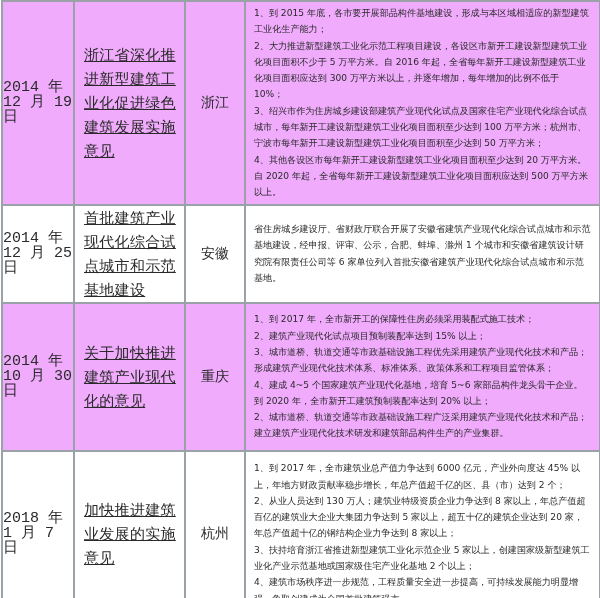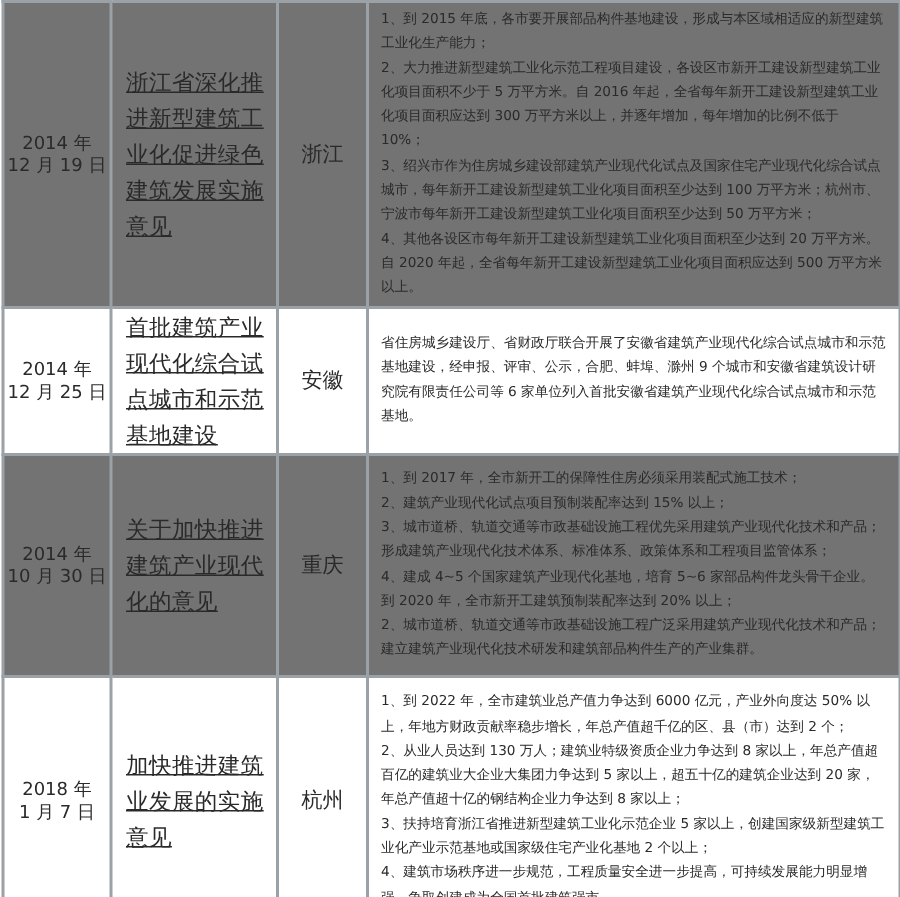--- a/index.html
+++ b/index.html
@@ -10,23 +10,23 @@
     margin-left: 1px;
     table-layout: fixed;
     color: #2a2a2a;
     font-size: 9.4px;
   }
   table.policy td {
     border: 2px solid #9aa2a8;
     vertical-align: middle;
     padding: 0;
   }
-  tr.shade td { background: #737373; }
+  tr.shade td { background: #f0abfc; }
   tr.plain td { background: #ffffff; }
-  td.date { text-align: center; line-height: 15px; font-size: 12px; }
+  td.date { line-height: 15px; font-size: 15px; font-family: Liberation Mono, monospace; }
   td.title { padding: 0 8px 0 9px !important; line-height: 24px; font-size: 15px; letter-spacing: 0.3px; text-decoration: underline; }
   td.region { text-align: center; font-size: 14px; }
   td.content { padding: 3px 8px 3px 8px !important; line-height: 16.3px; font-size: 9.1px; }
   td.content div { white-space: normal; }
   .date span { display: block; }
 </style>
 </head>
 <body>
 
 <table class="policy">
@@ -52,21 +52,21 @@
       </td>
     </tr>
     <tr class="plain" style="height:83px">
       <td class="date">
         <span>2014 年</span>
         <span>12 月 25 日</span>
       </td>
       <td class="title">首批建筑产业现代化综合试点城市和示范基地建设</td>
       <td class="region">安徽</td>
       <td class="content">
-        <div>省住房城乡建设厅、省财政厅联合开展了安徽省建筑产业现代化综合试点城市和示范基地建设，经申报、评审、公示，合肥、蚌埠、滁州 9 个城市和安徽省建筑设计研究院有限责任公司等 6 家单位列入首批安徽省建筑产业现代化综合试点城市和示范基地。</div>
+        <div>省住房城乡建设厅、省财政厅联合开展了安徽省建筑产业现代化综合试点城市和示范基地建设，经申报、评审、公示，合肥、蚌埠、滁州 1 个城市和安徽省建筑设计研究院有限责任公司等 6 家单位列入首批安徽省建筑产业现代化综合试点城市和示范基地。</div>
       </td>
     </tr>
     <tr class="shade" style="height:148px">
       <td class="date">
         <span>2014 年</span>
         <span>10 月 30 日</span>
       </td>
       <td class="title">关于加快推进建筑产业现代化的意见</td>
       <td class="region">重庆</td>
       <td class="content">
@@ -78,20 +78,20 @@
       </td>
     </tr>
     <tr class="plain" style="height:166px">
       <td class="date">
         <span>2018 年</span>
         <span>1 月 7 日</span>
       </td>
       <td class="title">加快推进建筑业发展的实施意见</td>
       <td class="region">杭州</td>
       <td class="content">
-        <div>1、到 2022 年，全市建筑业总产值力争达到 6000 亿元，产业外向度达 50% 以上，年地方财政贡献率稳步增长，年总产值超千亿的区、县（市）达到 2 个；</div>
+        <div>1、到 2017 年，全市建筑业总产值力争达到 6000 亿元，产业外向度达 45% 以上，年地方财政贡献率稳步增长，年总产值超千亿的区、县（市）达到 2 个；</div>
         <div>2、从业人员达到 130 万人；建筑业特级资质企业力争达到 8 家以上，年总产值超百亿的建筑业大企业大集团力争达到 5 家以上，超五十亿的建筑企业达到 20 家，年总产值超十亿的钢结构企业力争达到 8 家以上；</div>
         <div>3、扶持培育浙江省推进新型建筑工业化示范企业 5 家以上，创建国家级新型建筑工业化产业示范基地或国家级住宅产业化基地 2 个以上；</div>
         <div>4、建筑市场秩序进一步规范，工程质量安全进一步提高，可持续发展能力明显增强，争取创建成为全国首批建筑强市。</div>
       </td>
     </tr>
   </tbody>
 </table>
 
 </body></html>

